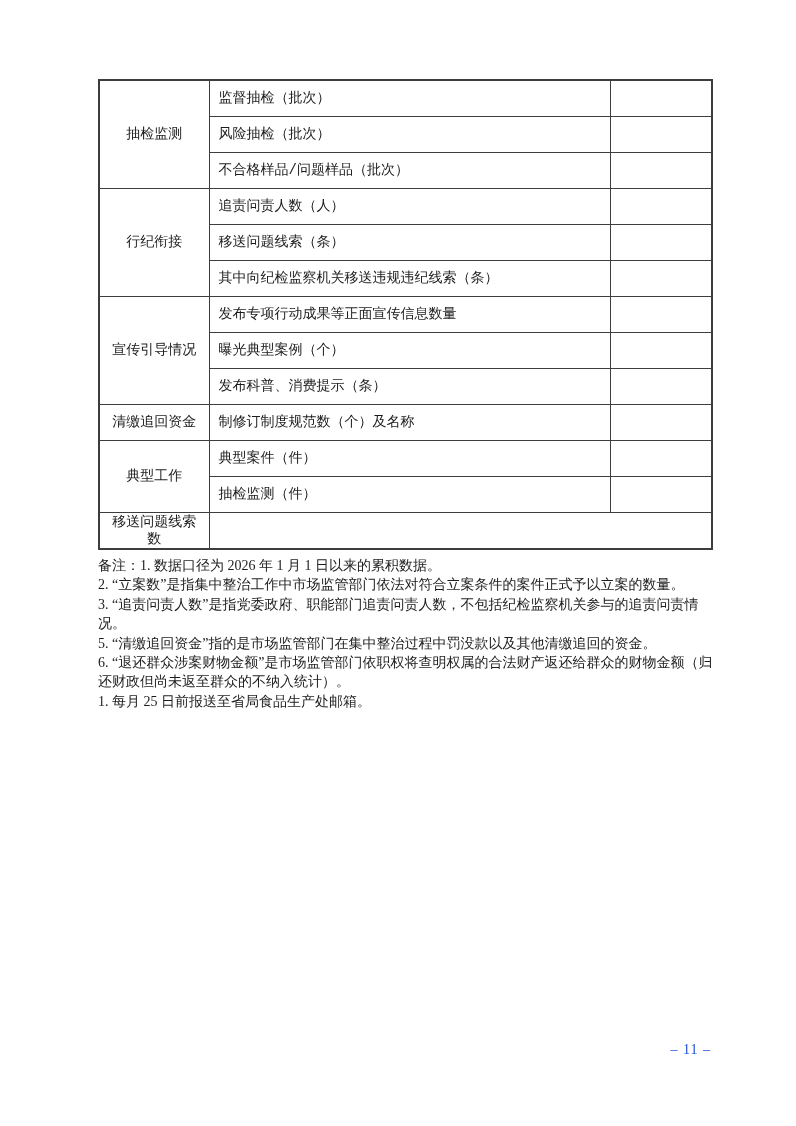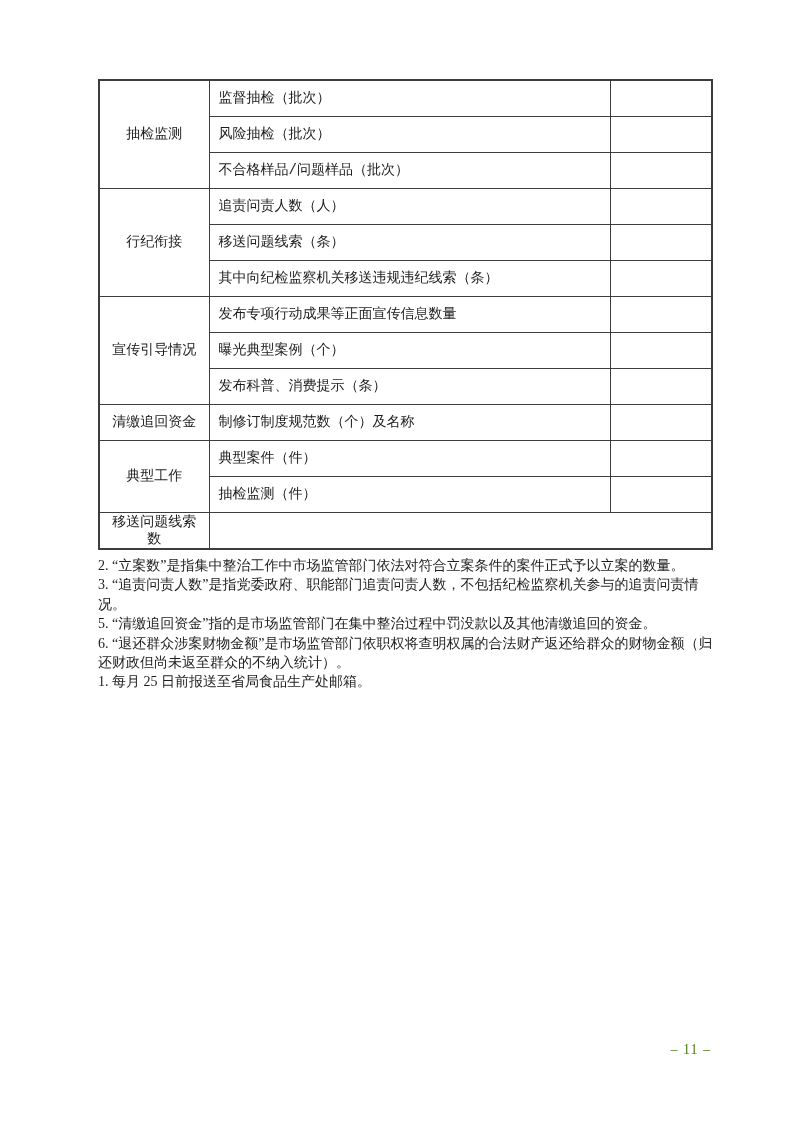--- a/index.html
+++ b/index.html
@@ -53,21 +53,21 @@
   .notes p {
     margin: 0;
     padding: 0;
   }
   .page-number {
     position: absolute;
     top: 1042px;
     right: 85px;
     font-size: 14px;
     letter-spacing: 1px;
-    color: #4d7c0f;
+    color: #1d4ed8;
   }
 </style>
 </head>
 <body>
 
 <div class="page">
 
   <table class="report-table">
     <colgroup>
       <col style="width:110px">
@@ -135,20 +135,21 @@
       </tr>
 
       <tr>
         <td class="cat">移送问题线索数</td>
         <td class="item" colspan="2"></td>
       </tr>
     </tbody>
   </table>
 
   <div class="notes">
+    <p>备注：1. 数据口径为 2026 年 1 月 1 日以来的累积数据。</p>
     <p>2. “立案数”是指集中整治工作中市场监管部门依法对符合立案条件的案件正式予以立案的数量。</p>
     <p>3. “追责问责人数”是指党委政府、职能部门追责问责人数，不包括纪检监察机关参与的追责问责情况。</p>
     <p>5. “清缴追回资金”指的是市场监管部门在集中整治过程中罚没款以及其他清缴追回的资金。</p>
     <p>6. “退还群众涉案财物金额”是市场监管部门依职权将查明权属的合法财产返还给群众的财物金额（归还财政但尚未返至群众的不纳入统计）。</p>
     <p>1. 每月 25 日前报送至省局食品生产处邮箱。</p>
   </div>
 
   <div class="page-number">– 11 –</div>
 
 </div>

